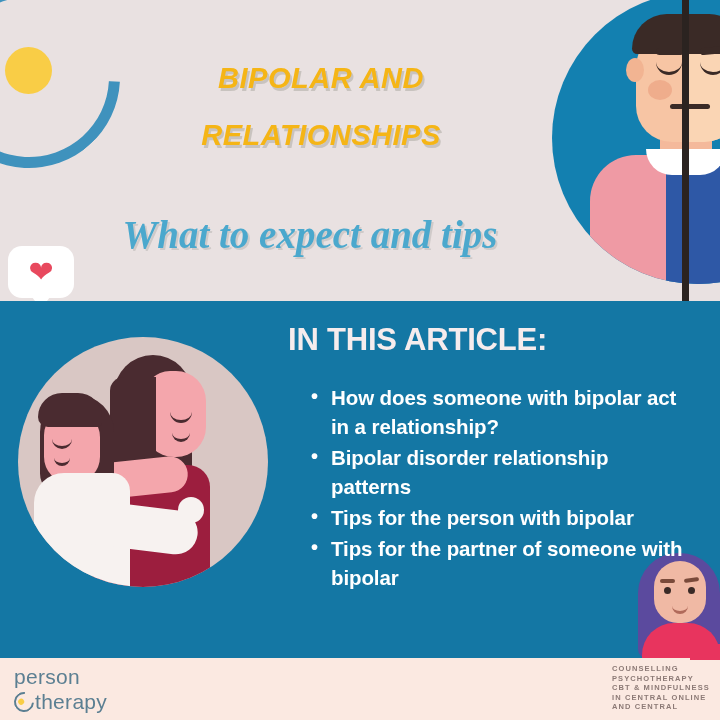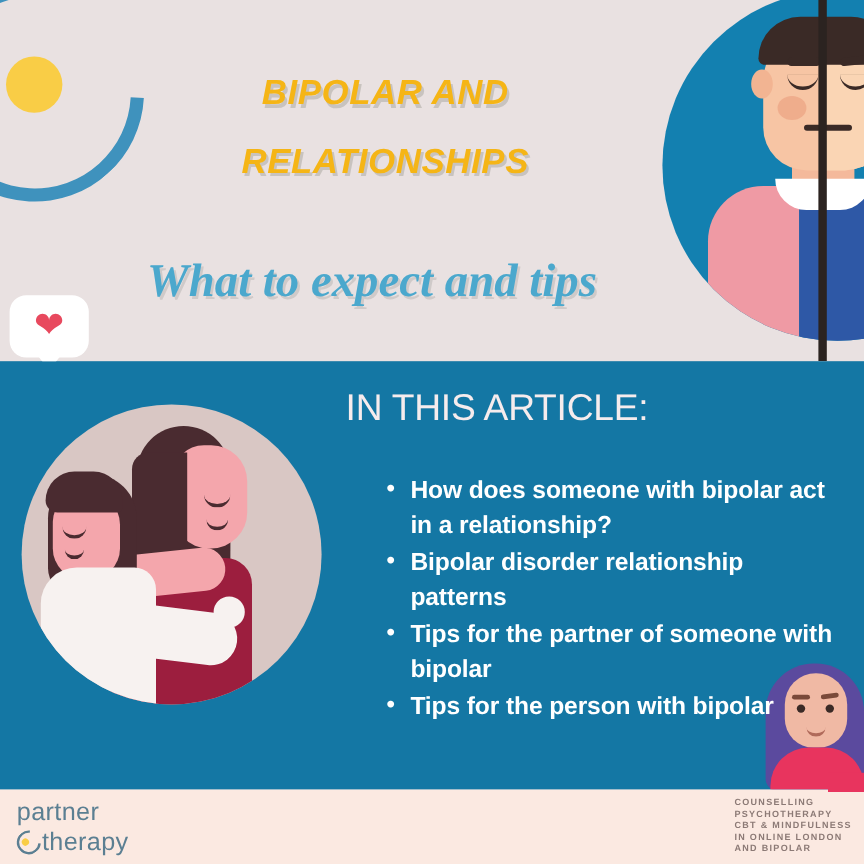--- a/index.html
+++ b/index.html
@@ -313,30 +313,30 @@
     position: absolute; left: 6px; top: 74px;
     width: 78px; height: 40px;
     background: #e8345e; border-radius: 32px 32px 0 0;
   }
 
   
   .article-heading {
     position: absolute;
     left: 288px; top: 322px;
     font-size: 31px;
-    font-weight: 400;
+    font-weight: 700;
     color: #f6eced;
     letter-spacing: -0.2px;
     z-index: 4;
   }
   .article-list {
     position: absolute;
     left: 306px; top: 380px;
     width: 378px;
-    margin: 14px; padding: 0;
+    margin: 3px; padding: 0;
     list-style: none;
     z-index: 4;
   }
   .article-list li {
     position: relative;
     padding-left: 22px;
     margin-bottom: 2px;
     font-size: 20.5px;
     font-weight: 700;
     line-height: 29px;
@@ -492,41 +492,41 @@
       <div class="w-mouth"></div>
       <div class="w-body"></div>
     </div>
   </div>
 
   <div class="article-heading">IN THIS ARTICLE:</div>
 
   <ul class="article-list">
     <li>How does someone with bipolar act in a relationship?</li>
     <li>Bipolar disorder relationship patterns</li>
+    <li>Tips for the person with bipolar</li>
     <li>Tips for the partner of someone with bipolar</li>
-    <li>Tips for the person with bipolar</li>
   </ul>
 
   <div class="pink-stripe"></div>
 
   <div class="footer-band">
 
     <div class="logo">
-      <div class="logo-line1">partner</div>
+      <div class="logo-line1">person</div>
       <div class="logo-line2">
         <span class="logo-c"></span>
         <span>therapy</span>
       </div>
     </div>
 
     <div class="contact">
     </div>
 
     <div class="tagline">
       <div>COUNSELLING</div>
       <div>PSYCHOTHERAPY</div>
       <div>CBT &amp; MINDFULNESS</div>
-      <div>IN ONLINE LONDON</div>
-      <div>AND BIPOLAR</div>
+      <div>IN CENTRAL ONLINE</div>
+      <div>AND CENTRAL</div>
     </div>
   </div>
 
 </div>
 
 </body></html>

